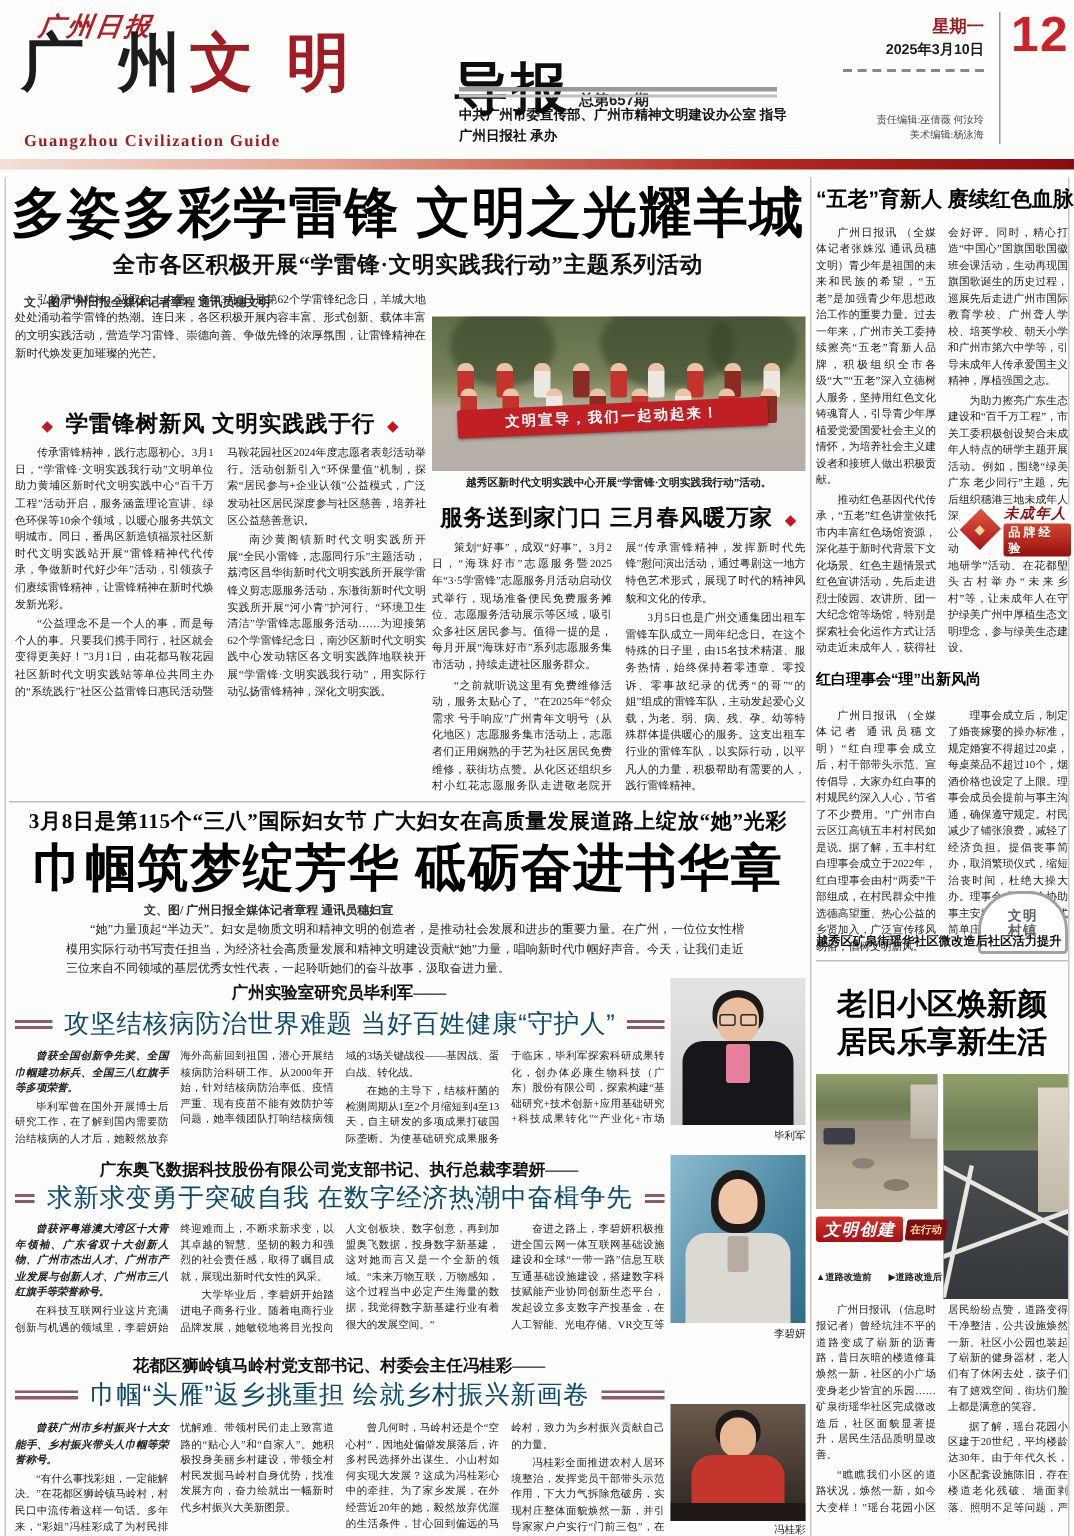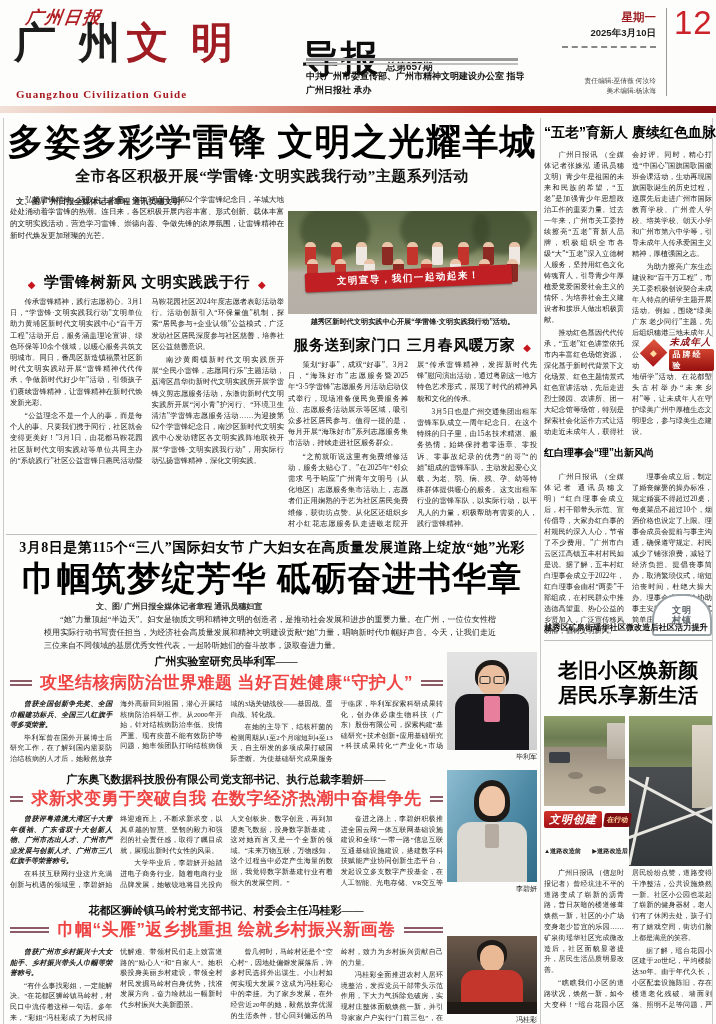--- a/index.html
+++ b/index.html
@@ -23,21 +23,21 @@
   .gbar1{left:306px;top:58px;width:212px;height:3px;background:#9a9a9a;}
   .gbar2{left:306px;top:63px;width:212px;height:2px;background:#c0c0c0;}
   .guidance{left:306px;top:69px;width:230px;font-size:9px;font-weight:bold;line-height:14px;
             font-family:"Liberation Sans","DejaVu Sans",sans-serif;color:#111;}
   .date-block{left:552px;top:10px;width:104px;text-align:right;}
   .weekday{color:#9b1b1e;font-size:11.5px;font-weight:900;}
   .dateline{color:#1a1a1a;font-size:9.5px;font-weight:bold;margin-top:2px;}
   .dash-rule{left:562px;top:46px;width:94px;border-top:2px dashed #888;}
   .editors{left:534px;top:76px;width:122px;text-align:right;font-size:6.8px;color:#4a4a4a;line-height:10px;}
   .head-vline{left:666px;top:8px;height:88px;width:1px;background:#999;}
-  .pagenum{left:674px;top:4px;font-size:33px;font-weight:400;color:#cc2229;letter-spacing:1px;}
+  .pagenum{left:674px;top:4px;font-size:33px;font-weight:700;color:#cc2229;letter-spacing:1px;}
   .red-bar{left:0;top:106px;width:716px;height:7px;
            background:linear-gradient(to right,#f2e0d7,#e5a693 30%,#b42a20 70%,#870c10);}
 
   
   .lead-headline{left:6px;top:121px;width:532px;text-align:center;font-size:36px;font-weight:900;
                  letter-spacing:1px;color:#000;line-height:1.15;}
   .lead-subhead{left:6px;top:167px;width:532px;text-align:center;font-size:15px;font-weight:bold;
                 letter-spacing:.5px;color:#111;}
   .lead-byline{left:16px;top:196px;font-size:8px;font-weight:bold;color:#333;}
   .lead-intro{left:10px;top:194px;width:274px;height:62px;font-size:7.6px;line-height:12px;overflow:hidden;}
@@ -90,21 +90,21 @@
   .w-kicker{left:6px;top:539px;width:532px;text-align:center;font-size:14px;font-weight:bold;
             color:#0a0a0a;letter-spacing:.5px;}
   .w-headline{left:6px;top:556px;width:532px;text-align:center;font-size:34px;font-weight:900;
               color:#000;letter-spacing:1px;}
   .w-byline{left:96px;top:601px;font-size:8px;font-weight:bold;color:#333;}
   .w-intro{left:44px;top:613px;width:452px;height:42px;font-size:8px;line-height:13px;overflow:hidden;}
   .p-kicker{width:436px;text-align:center;font-size:11px;font-weight:bold;color:#111;left:8px;}
   .p-headrow{left:10px;width:433px;display:flex;align-items:center;gap:8px;}
   .p-headrow .bars{flex:1;height:6px;
         background:linear-gradient(#8d5b66 0 2px,transparent 2px 4px,#8d5b66 4px 6px);}
-  .p-head{font-size:17px;font-weight:700;color:#ef4444;white-space:nowrap;letter-spacing:.5px;}
+  .p-head{font-size:17px;font-weight:400;color:#0c4a6e;white-space:nowrap;letter-spacing:.5px;}
   .p-body{left:10px;width:433px;column-count:4;column-gap:8px;font-size:7px;line-height:10.6px;overflow:hidden;}
   .p-body p:first-child{font-style:italic;font-weight:bold;color:#222;}
   .portrait{left:447px;width:90px;overflow:hidden;position:absolute;}
   .p-caption{left:447px;width:90px;text-align:right;font-size:7px;font-weight:normal;color:#222;}
   .head-shape{position:absolute;left:50%;transform:translateX(-50%);border-radius:48% 48% 42% 42%;}
   .hair{position:absolute;left:50%;transform:translateX(-50%);border-radius:50% 50% 40% 40%;background:#1d1a18;}
   .shoulders{position:absolute;left:50%;transform:translateX(-50%);border-radius:14px 14px 0 0;}
   .glasses{position:absolute;left:50%;transform:translateX(-50%);display:flex;gap:3px;}
   .glasses i{width:9px;height:6px;border:1.5px solid #2b2b2b;border-radius:2px;background:rgba(255,255,255,.15);}
 

